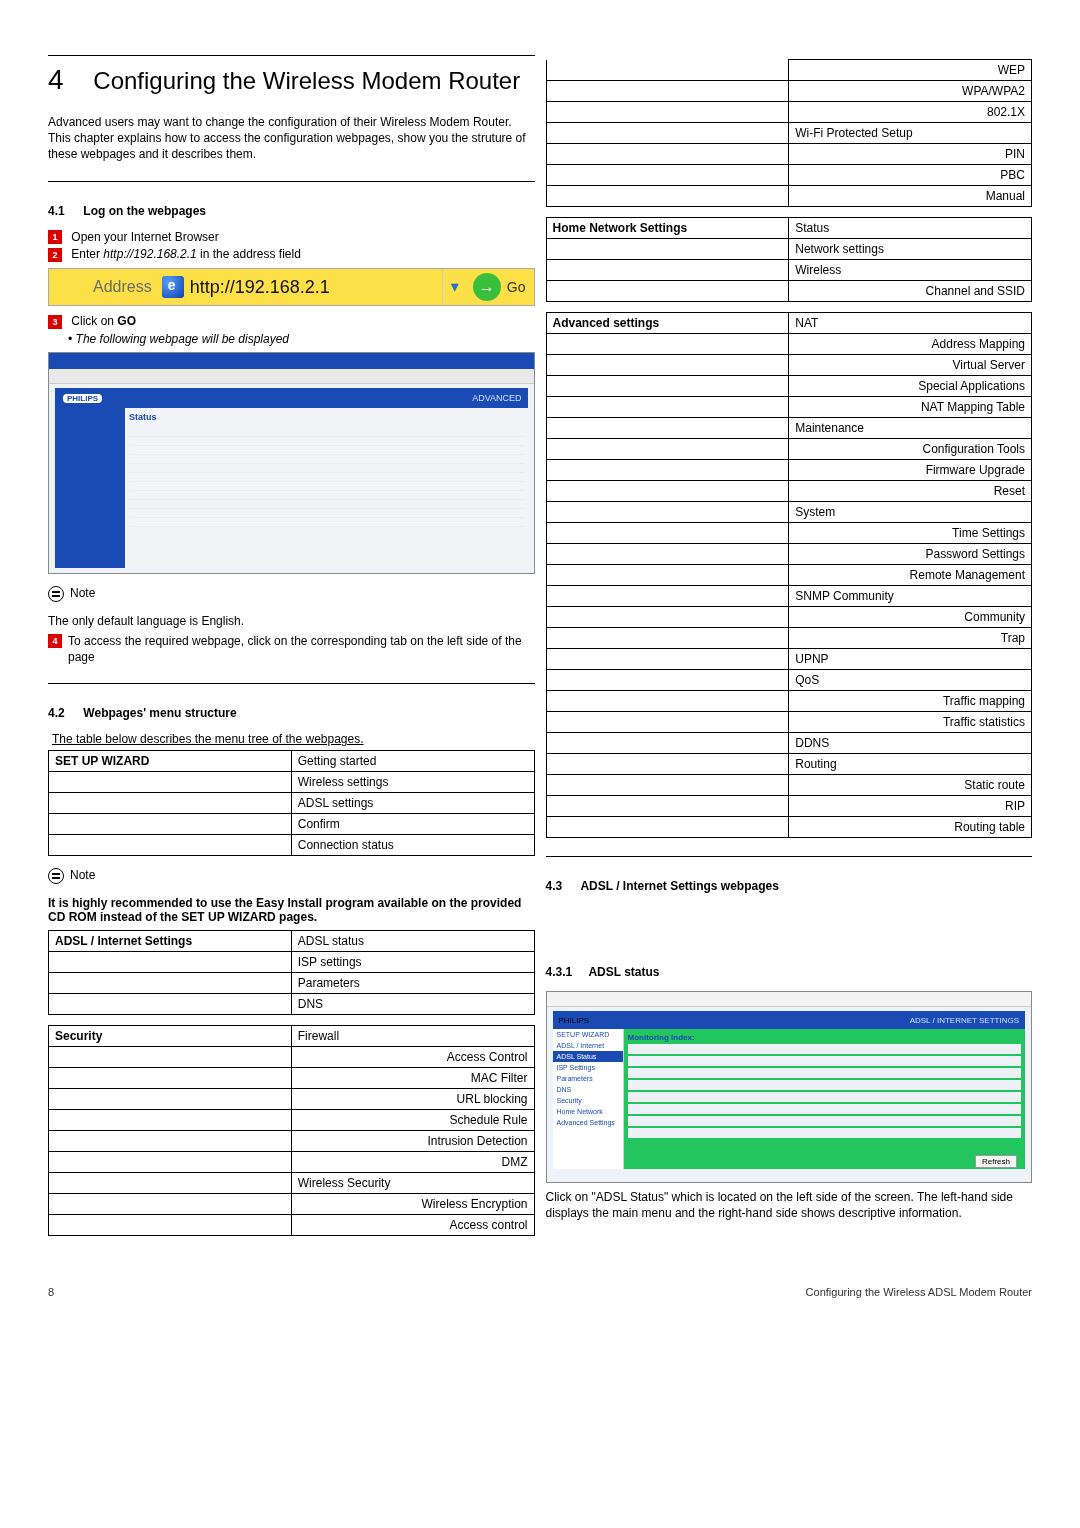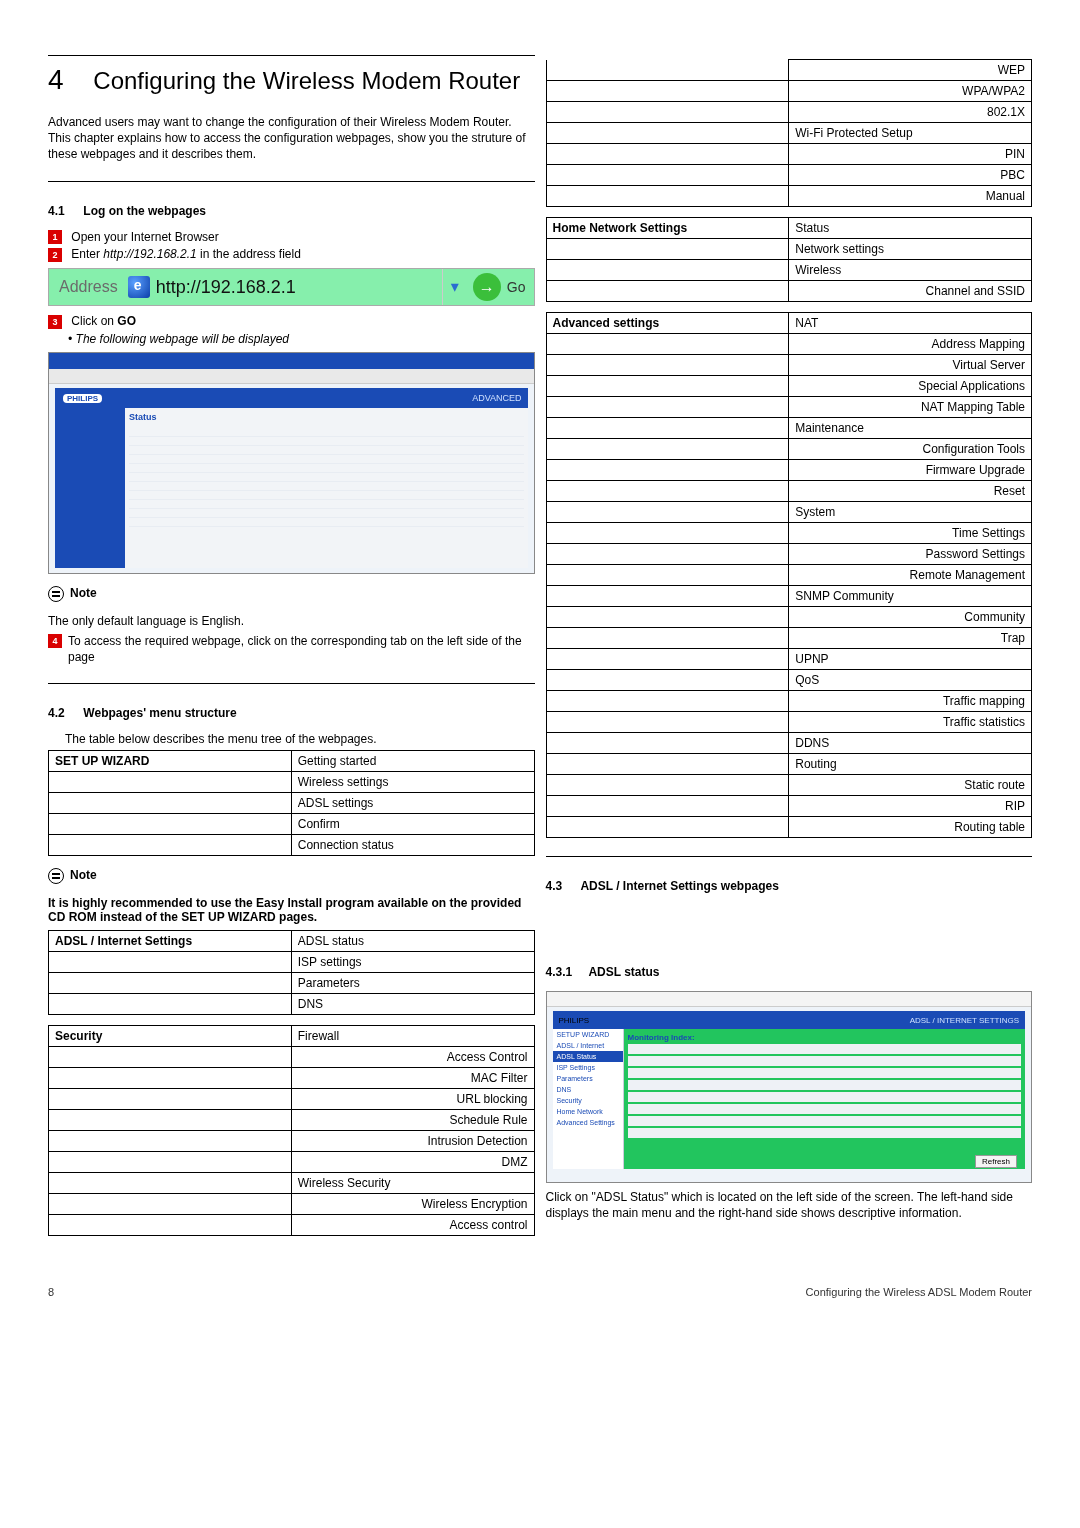--- a/index.html
+++ b/index.html
@@ -63,21 +63,22 @@
     margin-right: 6px;
     vertical-align: middle;
   }
   .addr-bar {
     border: 1px solid #aaa;
     display: flex;
     align-items: center;
     height: 36px;
     margin: 6px 0 8px 0;
     font-size: 18px;
-    background:#86efac;
+    background:#fde047;
+    padding-left:34px;
   }
   .addr-bar .addr-label {
     color:#6b6b6b;
     padding: 0 10px;
     font-size: 16px;
   }
   .addr-bar .addr-icon {
     width: 22px; height: 22px;
     display:inline-block;
     background: radial-gradient(circle at 30% 30%, #5aa0ff, #0b3ea8);
@@ -93,21 +94,21 @@
     width:24px; text-align:center; color:#2b6cd1; font-size:16px; border-left:1px solid #ccc; height:100%; line-height:36px;
   }
   .addr-bar .go-arrow {
     width:28px; height:28px; border-radius:50%;
     background:#3bbf3b; color:#fff; text-align:center; line-height:28px;
     font-weight:bold; margin:0 6px; font-size:16px;
   }
   .addr-bar .go-text { padding-right:8px; color:#333; font-size:14px; }
   .italic { font-style: italic; }
   .note-head {
-    font-weight: bold;
+    font-weight: normal;
   }
   .note-head .note-icon {
     display:inline-block;
     width:14px;height:14px;border:1.5px solid #000;border-radius:50%;
     margin-right:6px;vertical-align:middle;position:relative;
   }
   .note-head .note-icon::before,
   .note-head .note-icon::after{
     content:"";position:absolute;background:#000;height:1.5px;left:3px;right:3px;
   }
@@ -251,21 +252,21 @@
       <span class="step-box" style="flex-shrink:0;">4</span>
       <span style="line-height:1.3;">To access the required webpage, click on the corresponding tab on the left side of the page</span>
     </div>
 
     <hr class="section-rule">
 
     <p class="subhead">
       <span class="num">4.2</span>
       <span>Webpages' menu structure</span>
     </p>
-    <p style="margin:4px 17px;">The table below describes the menu tree of the webpages.</p>
+    <p style="margin:4px 4px;text-decoration:underline;">The table below describes the menu tree of the webpages.</p>
 
     <table class="menu">
       <tbody>
           <tr>
             <td class="head" style="width:50%;">SET UP WIZARD</td>
             <td>Getting started</td>
           </tr>
       <tr>
             <td></td>
             <td>Wireless settings</td>

